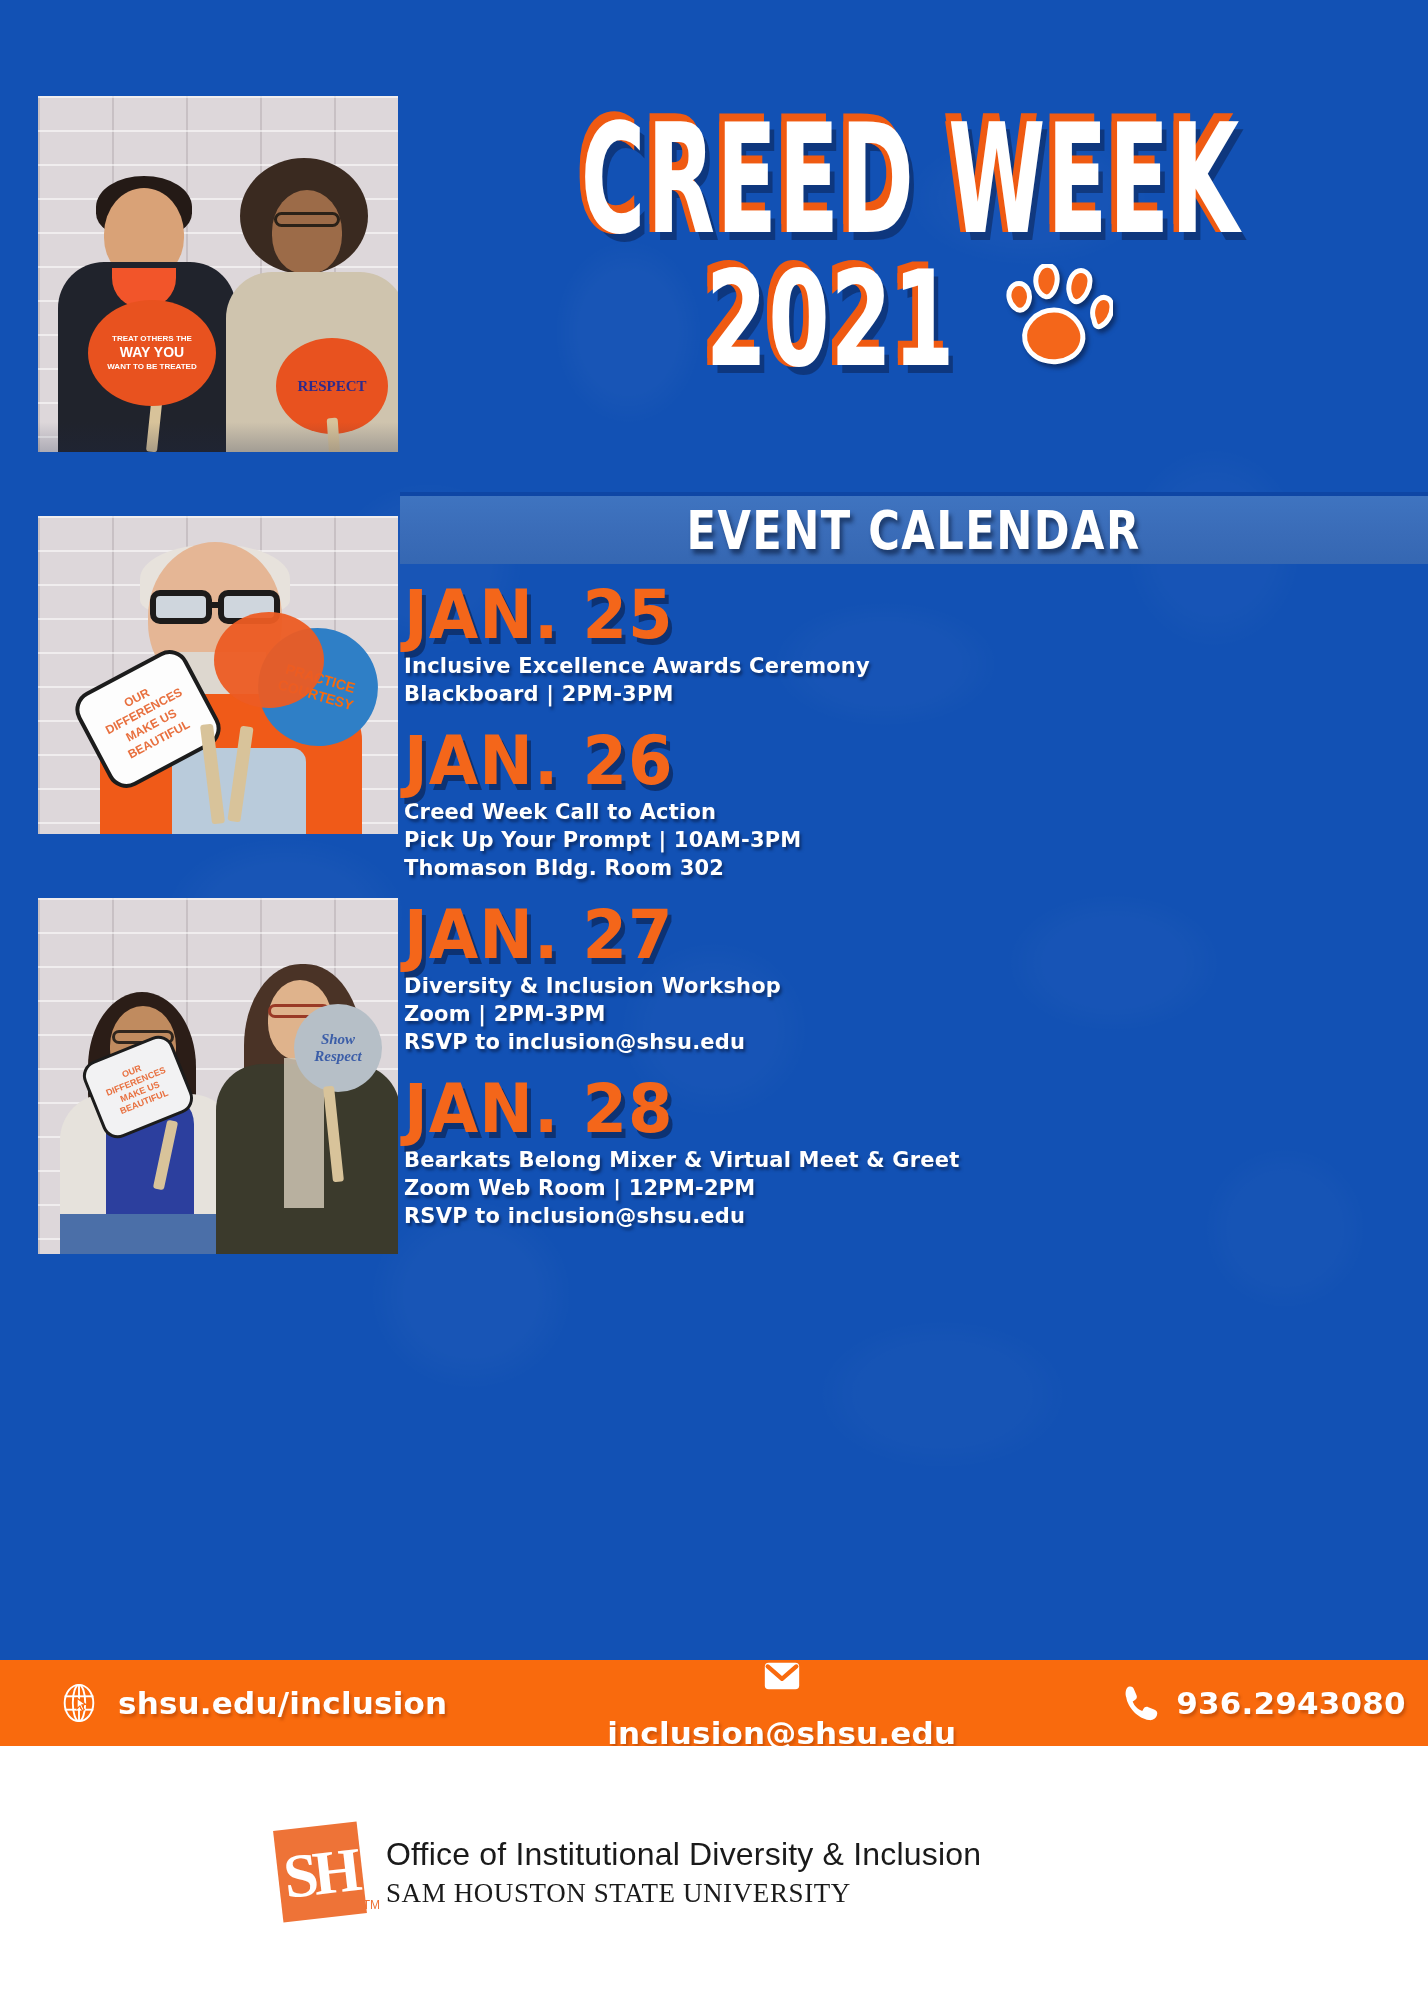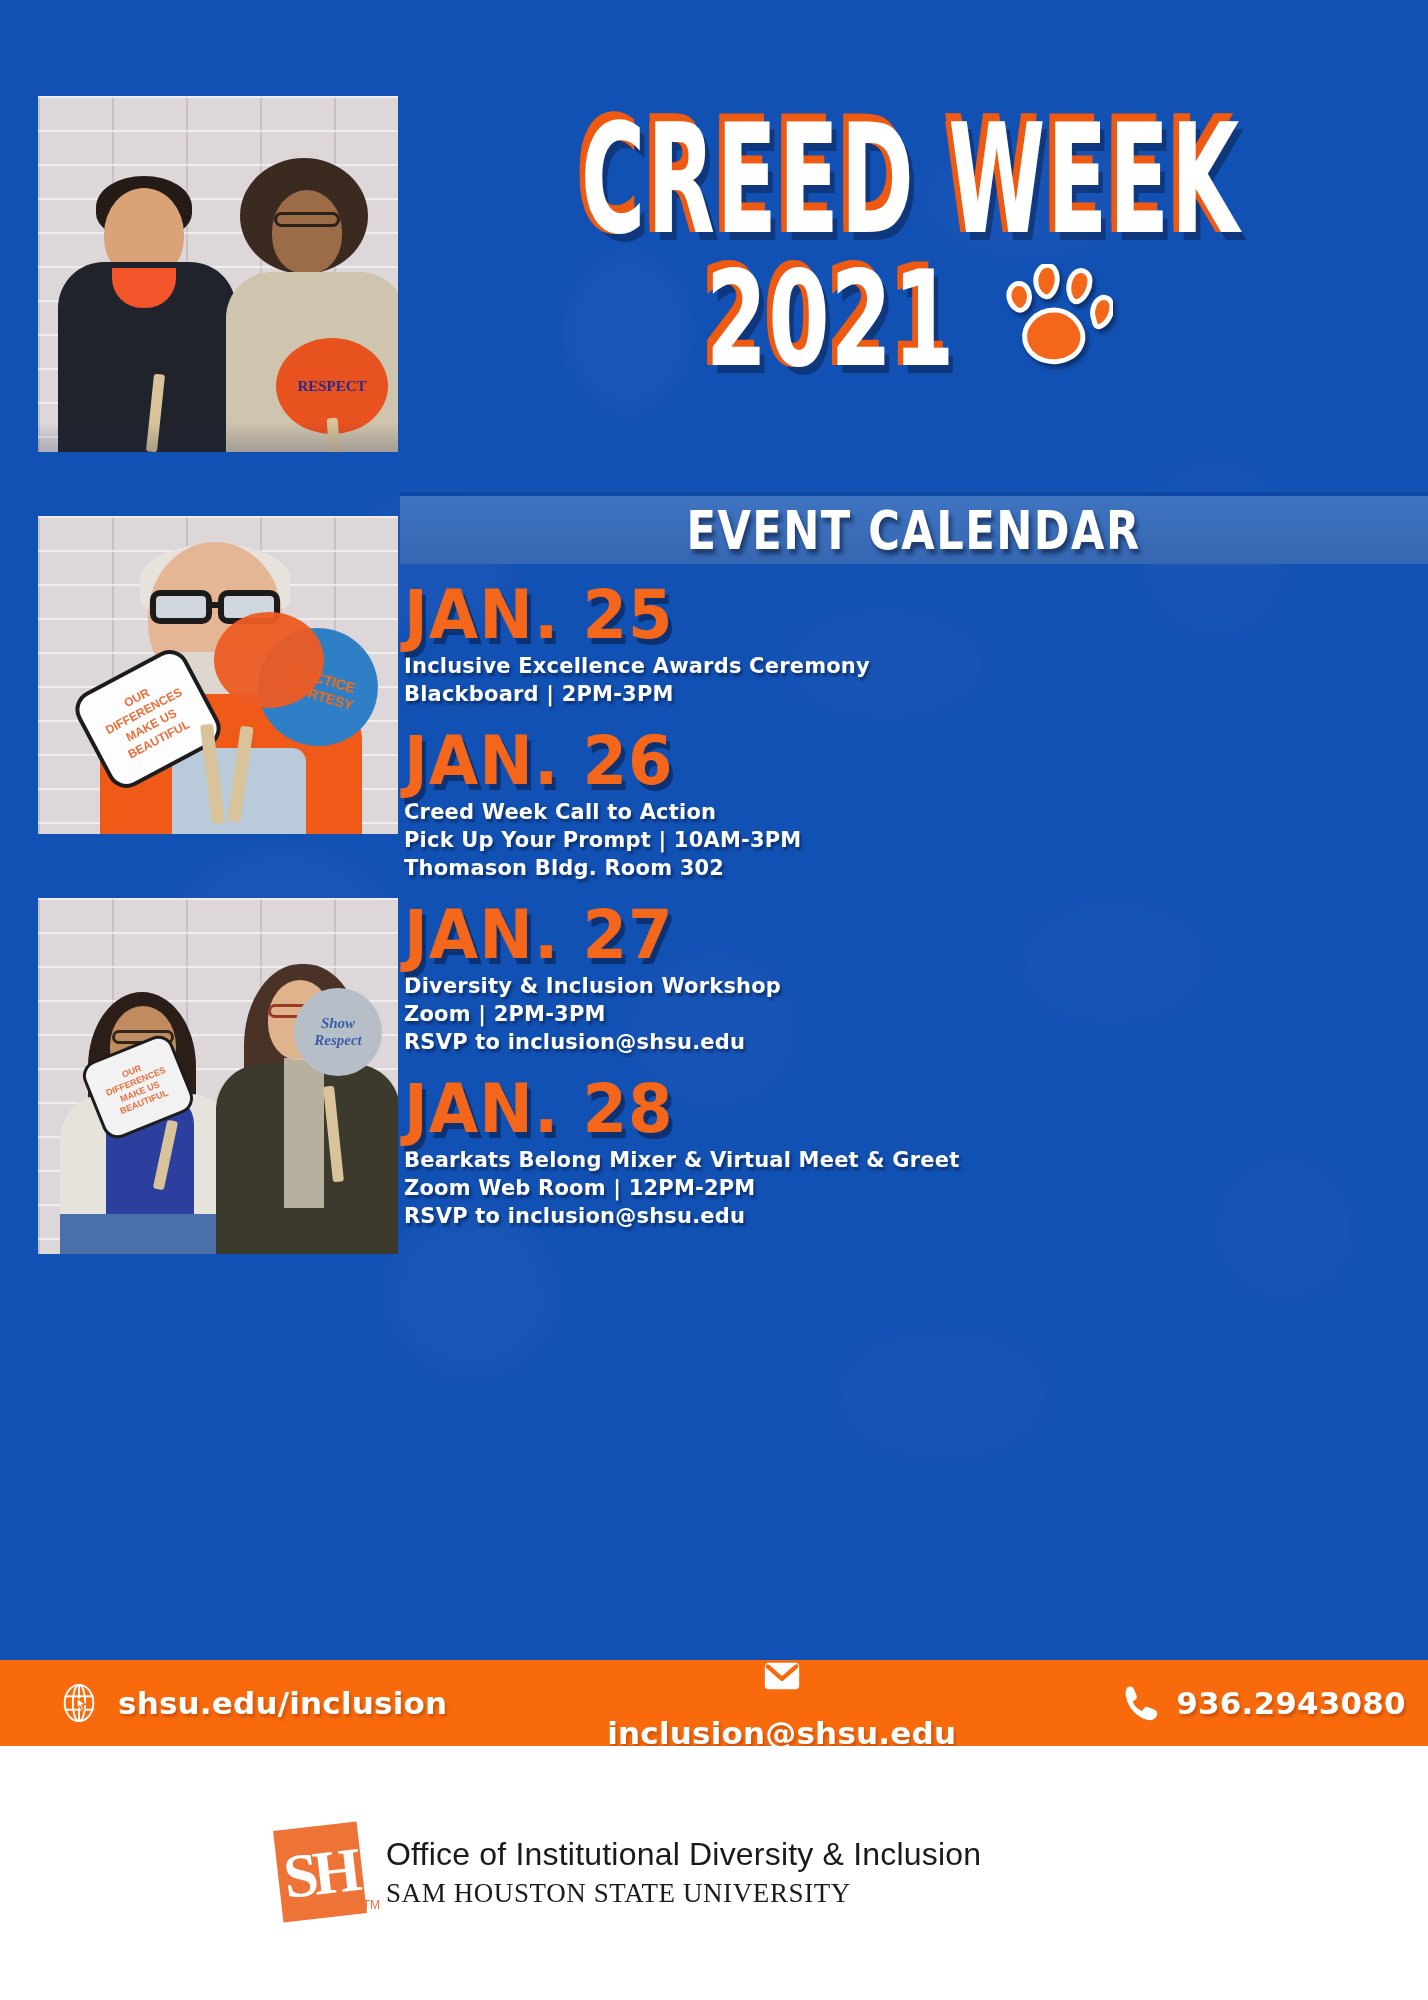--- a/index.html
+++ b/index.html
@@ -173,20 +173,23 @@
 
   <div class="photo" id="photo-1">
     <div class="brick"></div>
 
     <div class="person" style="left:14px; width:190px; height:300px;">
       <div class="hair" style="left:44px; top:24px; width:96px; height:62px; background:#241a16;"></div>
       <div class="head" style="left:52px; top:36px; width:80px; height:92px; background:#d9a277;"></div>
       <div class="body" style="left:6px; width:178px; height:190px; background:#20232c;"></div>
       <div style="position:absolute; left:60px; top:116px; width:64px; height:40px; background:#f2552a; border-radius:0 0 30px 30px;"></div>
       <div class="stick" style="left:98px; top:222px; width:11px; height:78px; transform:rotate(6deg);"></div>
+      <div class="sign" style="left:36px; top:148px; width:128px; height:106px; background:#e8521f; font-size:8px; line-height:1.25; padding:0 12px;">
+        <span>TREAT OTHERS THE<br><b style="font-size:14px;">WAY YOU</b><br>WANT TO BE TREATED</span>
+      </div>
     </div>
 
     <div class="person" style="left:186px; width:185px; height:310px;">
       <div class="hair" style="left:16px; top:16px; width:128px; height:116px; background:#3a2a20; border-radius:50%;"></div>
       <div class="head" style="left:48px; top:48px; width:70px; height:84px; background:#9c6b48;"></div>
       <div style="position:absolute; left:50px; top:70px; width:66px; height:15px; border:3px solid #2a2118; border-radius:8px;"></div>
       <div class="body" style="left:2px; width:180px; height:180px; background:#cfc4ae;"></div>
       <div class="sign" style="left:52px; top:196px; width:112px; height:96px; background:#e8521f; font-size:15px; color:#2f2a8a; font-family:'Liberation Serif',serif;">RESPECT</div>
       <div class="stick" style="left:104px; top:276px; width:11px; height:40px; transform:rotate(-4deg);"></div>
     </div>
@@ -229,21 +232,21 @@
     <div class="person" style="left:184px; width:176px; height:300px;">
       <div class="hair" style="left:22px; top:10px; width:118px; height:170px; background:#4a3326; border-radius:48% 48% 34% 34%;"></div>
       <div class="head" style="left:46px; top:26px; width:64px; height:80px; background:#dfb38c;"></div>
       <div style="position:absolute; left:46px; top:50px; width:62px; height:14px; border:3px solid #9a3a26; border-radius:7px;"></div>
       <div class="body" style="left:-6px; width:184px; height:190px; background:#3b3a2c;"></div>
       <div style="position:absolute; left:62px; top:104px; width:40px; height:150px; background:#cfc6b4; opacity:.85;"></div>
     </div>
     <div class="sign" style="left:52px; top:148px; width:96px; height:82px; background:#f2f2f3; border:3px solid #1c1c1c; border-radius:16px; color:#e8703f; font-size:9px; line-height:1.25; transform:rotate(-22deg);">
       <span>OUR<br>DIFFERENCES<br>MAKE US<br>BEAUTIFUL</span>
     </div>
-    <div class="sign" style="left:256px; top:90px; width:88px; height:88px; background:#b6bfc7; color:#3c5ea8; font-size:15px; font-family:'Liberation Serif',serif; font-style:italic;">
+    <div class="sign" style="left:256px; top:106px; width:88px; height:88px; background:#b6bfc7; color:#3c5ea8; font-size:15px; font-family:'Liberation Serif',serif; font-style:italic;">
       <span>Show<br>Respect</span>
     </div>
     <div class="stick" style="left:122px; top:222px; width:11px; height:70px; transform:rotate(12deg);"></div>
     <div class="stick" style="left:290px; top:188px; width:11px; height:96px; transform:rotate(-6deg);"></div>
   </div>
 
   <div id="headline-block">
     <div id="title-creed">CREED WEEK</div>
     <div id="row-2021">
       <div id="title-year">2021</div>

